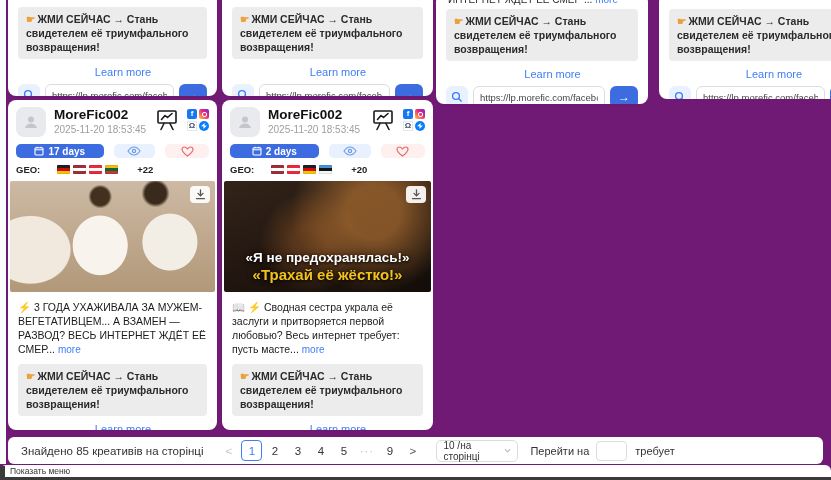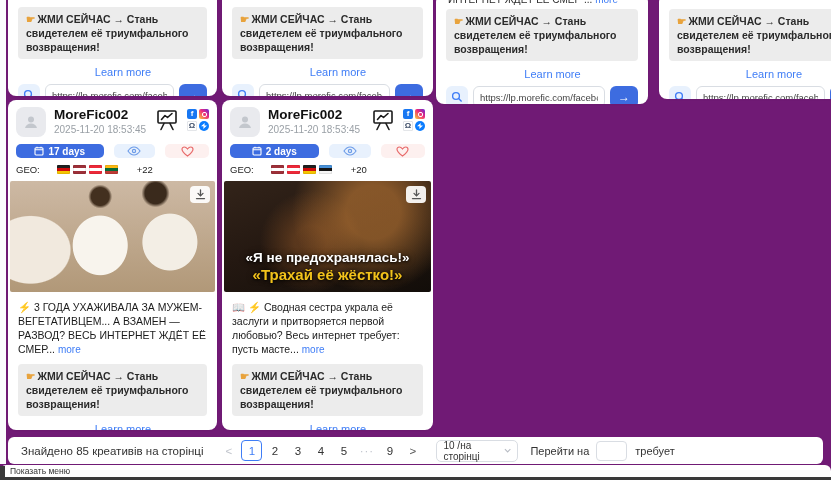--- a/index.html
+++ b/index.html
@@ -44,21 +44,21 @@
   .ig-in { width:5px; height:5px; border:1px solid #fff; border-radius:2px; }
   .soc.an { background:#fff; color:#3b4b66; box-shadow:inset 0 0 0 0.5px #c9cdd4; }
   .soc.ms { background:#0a7cff; border-radius:50%; }
   .bolt { width:6px; height:6px; background:#fff; clip-path:polygon(62% 0,0 55%,42% 55%,38% 100%,100% 42%,58% 42%); }
 
   .btns-row { display:flex; gap:10px; margin:7px 8px 0; height:14px; }
   .days-btn { flex:2.1; background:#3d6ce0; border:none; border-radius:5px; color:#fff; font-size:10px; font-weight:bold; display:flex; align-items:center; justify-content:center; gap:4px; cursor:pointer; font-family:"Liberation Sans", sans-serif; }
   .eye-btn { flex:1; background:#e8f1fd; border:none; border-radius:5px; display:flex; align-items:center; justify-content:center; cursor:pointer; }
   .heart-btn { flex:1.05; background:#fdf0ef; border:none; border-radius:5px; display:flex; align-items:center; justify-content:center; cursor:pointer; }
 
-  .geo-row { display:flex; align-items:center; gap:17px; margin:6px 8px 0; font-size:9.5px; font-weight:normal; color:#222; }
+  .geo-row { display:flex; align-items:center; gap:17px; margin:6px 8px 0; font-size:9.5px; font-weight:bold; color:#222; }
   .flag { width:13px; height:9px; border-radius:1px; box-shadow:inset 0 0 0 0.5px rgba(0,0,0,.15); flex:0 0 13px; }
   .flag-de { background:linear-gradient(#202020 0 33%, #d00c0c 33% 66%, #f5c400 66%); }
   .flag-lv { background:linear-gradient(#9e3039 0 38%, #fff 38% 62%, #9e3039 62%); }
   .flag-at { background:linear-gradient(#ed2939 0 33%, #fff 33% 66%, #ed2939 66%); }
   .flag-lt { background:linear-gradient(#fdb913 0 33%, #046a38 33% 66%, #be3a34 66%); }
   .flag-ee { background:linear-gradient(#4891d9 0 33%, #141414 33% 66%, #f5f5f5 66%); }
   .geo-extra { margin-left:2px; }
 
   .creative-img { position:relative; margin:6px 2px 0; height:111px; border-radius:2px; overflow:hidden; }
   .img-1 { background:

